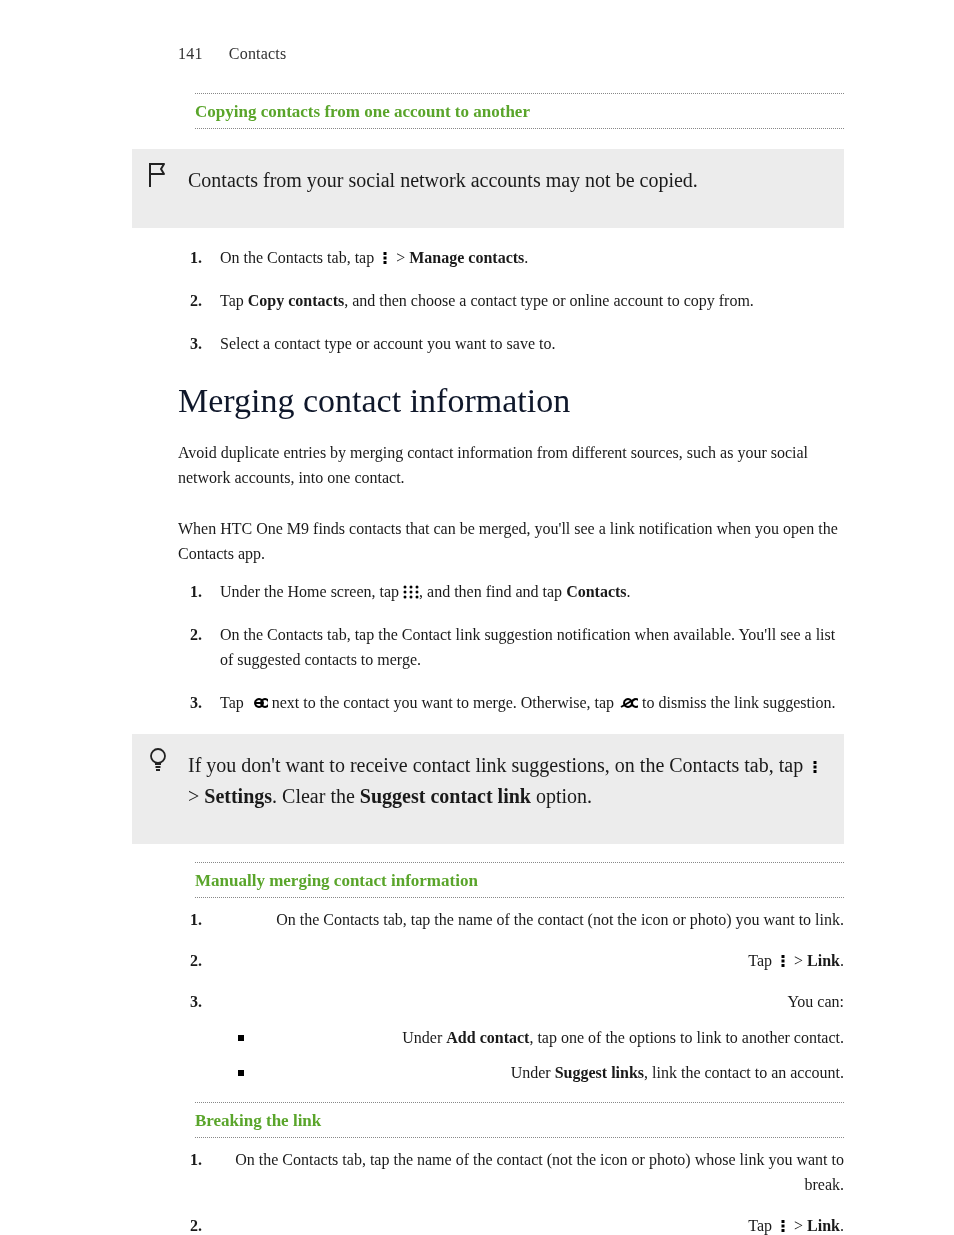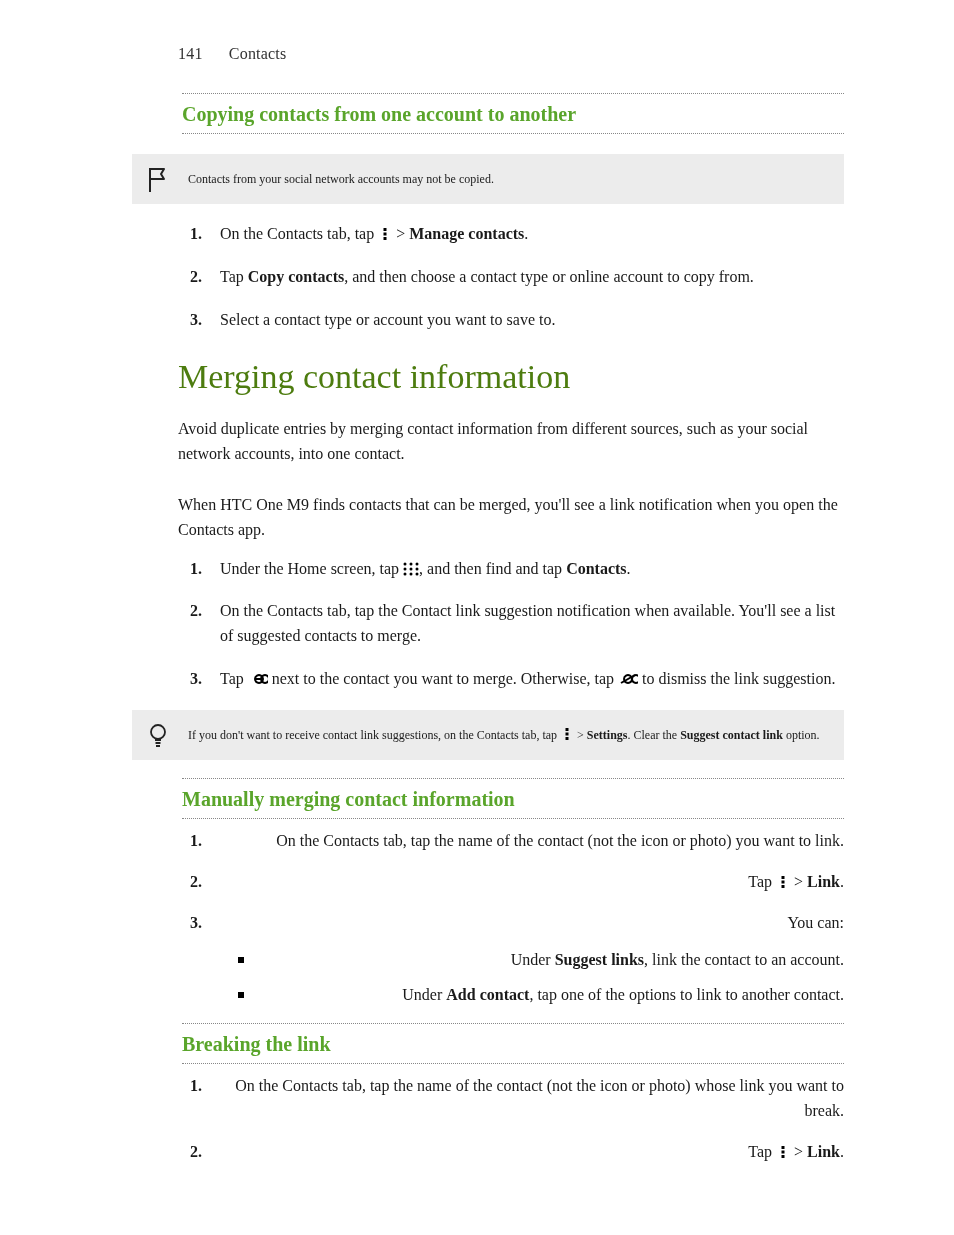--- a/index.html
+++ b/index.html
@@ -24,34 +24,34 @@
     font-size: 16px;
     color: #333;
     letter-spacing: 0.2px;
     margin-bottom: 26px;
   }
   .page-header .pnum { margin-right: 22px; }
 
   .green-heading {
     color: #5aa52b;
     font-weight: bold;
-    font-size: 20px;
+    font-size: 17px;
     border-top: 1.5px dotted #888;
     border-bottom: 1.5px dotted #888;
     padding: 5px 0 3px 0;
-    margin: 0 0 0 4px;
+    margin: 0 0 0 17px;
   }
 
   .callout {
     position: relative;
     background: #ececec;
     margin-left: -46px;   
     margin-right: 0;
-    padding: 16px 10px 16px 56px;
-    font-size: 12px;
+    padding: 16px 10px 32px 56px;
+    font-size: 20px;
     margin-top: 20px;
     margin-bottom: 18px;
   }
   .callout .co-icon {
     position: absolute;
     left: 14px;
     top: 12px;
     width: 24px;
     height: 28px;
   }
@@ -92,21 +92,21 @@
     position: absolute;
     left: 18px;
     top: 9px;
     width: 6px; height: 6px;
     background: #000;
   }
 
   h1.section-title {
     font-family: Georgia, serif;
     font-weight: normal;
-    color: #4d7c0f;
+    color: #0f172a;
     font-size: 34px;
     margin: 16px 0 14px 0;
   }
 
   .body-para { margin: 0 0 14px 0; }
   .sub-gap { height: 12px; }
 
   
   .icn {
     display: inline-block;
@@ -220,22 +220,22 @@
     <li>
       <span>Tap </span><span class="icn"><svg viewBox="0 0 6 14">
             <rect x="1.5" y="1" width="3" height="3"></rect>
             <rect x="1.5" y="5.5" width="3" height="3"></rect>
             <rect x="1.5" y="10" width="3" height="3"></rect>
           </svg></span><span> &gt; </span><span class="bold">Link</span><span>.</span>
     </li>
     <li>
       <span>You can:</span>
       <ul class="ul">
+        <li><span>Under </span><span class="bold">Add contact</span><span>, tap one of the options to link to another contact.</span></li>
         <li><span>Under </span><span class="bold">Suggest links</span><span>, link the contact to an account.</span></li>
-        <li><span>Under </span><span class="bold">Add contact</span><span>, tap one of the options to link to another contact.</span></li>
       </ul>
     </li>
   </ol>
 
   <div class="green-heading">Breaking the link</div>
   <ol class="ol compact" style="margin-top:10px;">
     <li><span>On the Contacts tab, tap the name of the contact (not the icon or photo) whose link you want to break.</span></li>
     <li>
       <span>Tap </span><span class="icn"><svg viewBox="0 0 6 14">
             <rect x="1.5" y="1" width="3" height="3"></rect>

